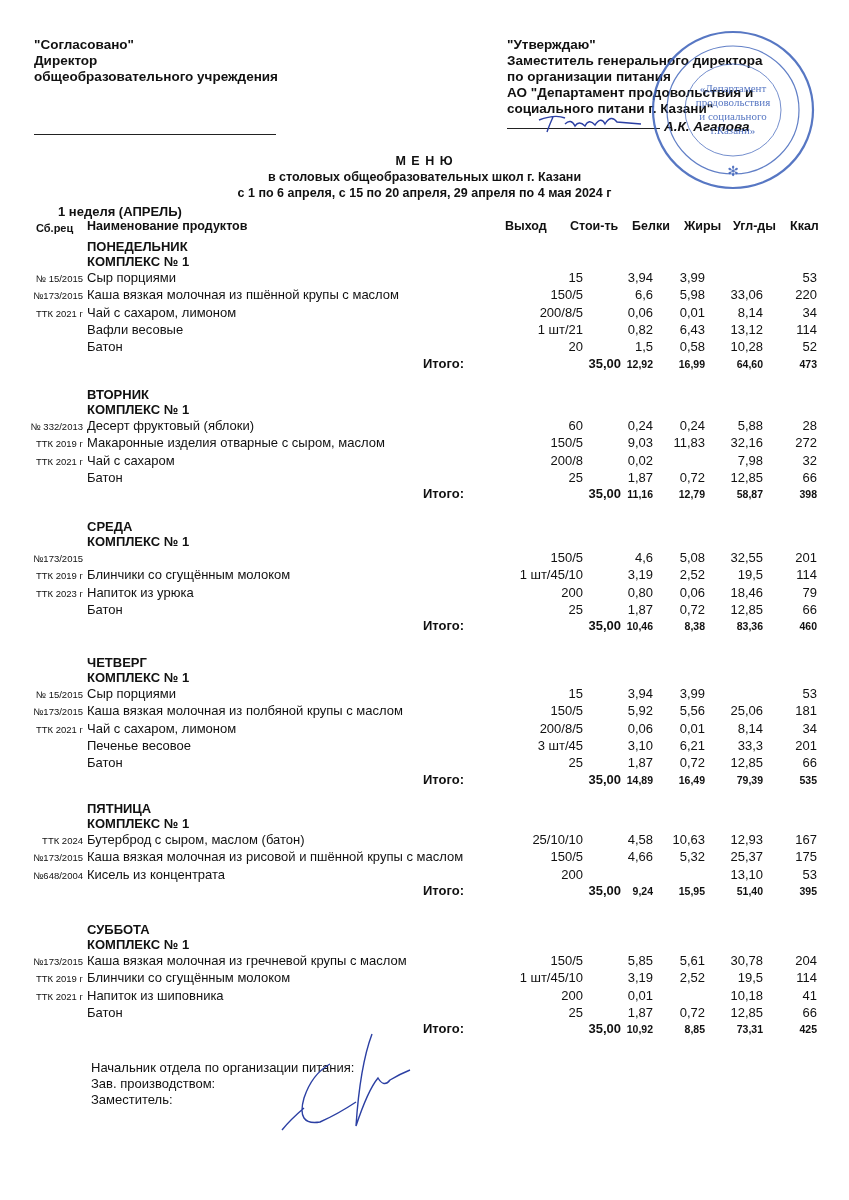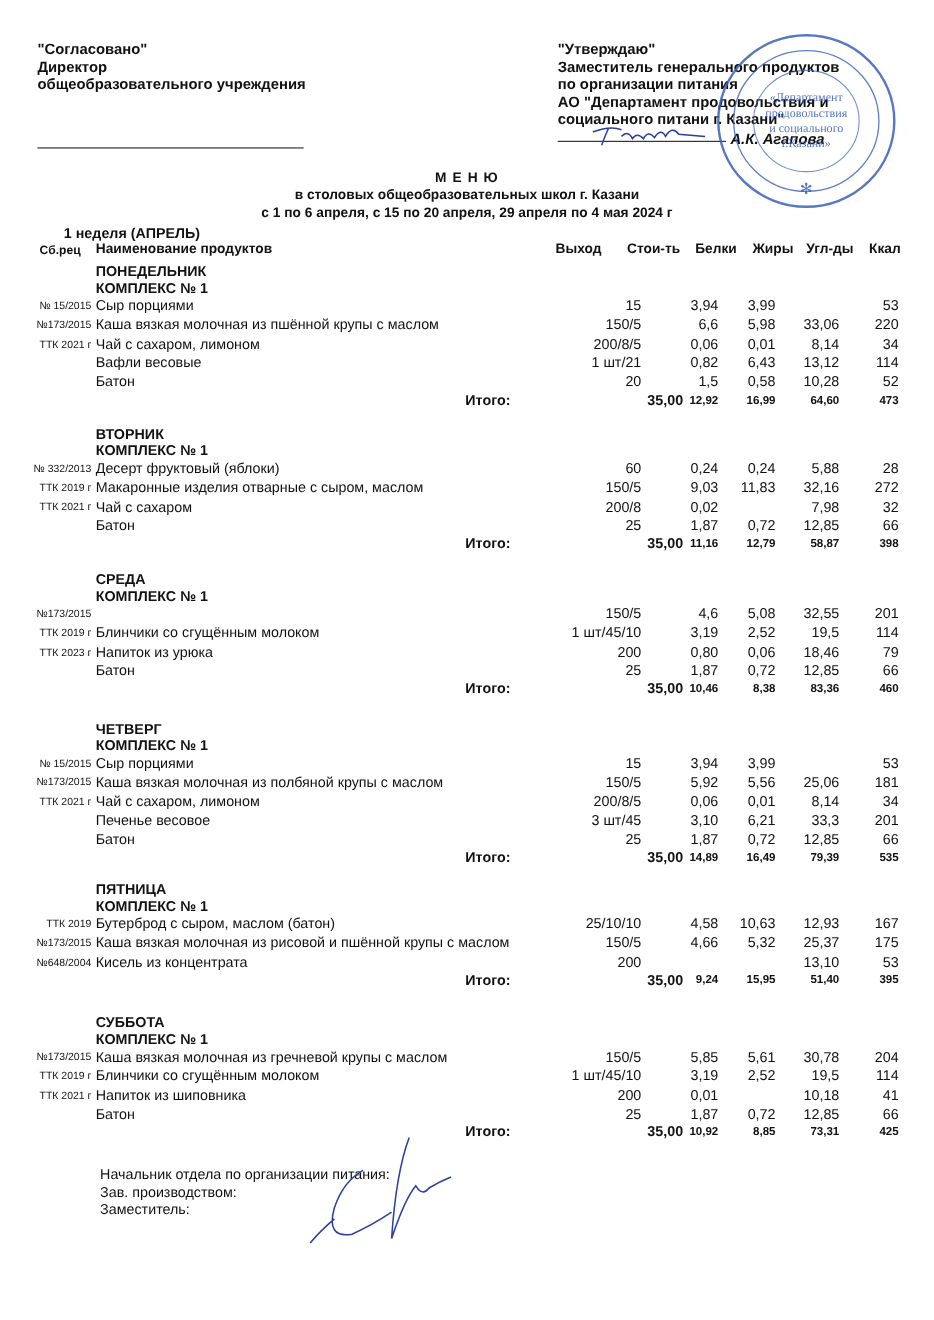--- a/index.html
+++ b/index.html
@@ -32,21 +32,21 @@
 
 <div class="abs hdr" style="left:34px; top:37px;">
   <div>"Согласовано"</div>
   <div>Директор</div>
   <div>общеобразовательного учреждения</div>
 </div>
 <div class="sigline" style="left:34px; top:134px; width:242px;"></div>
 
 <div class="abs hdr" style="left:507px; top:37px;">
   <div>"Утверждаю"</div>
-  <div>Заместитель генерального продуктов</div>
+  <div>Заместитель генерального директора</div>
   <div>по организации питания</div>
   <div>АО "Департамент продовольствия и</div>
   <div>социального питани г. Казани"</div>
 </div>
 <div class="sigline" style="left:507px; top:128px; width:153px;"></div>
 <div class="abs hdr" style="left:664px; top:119px;font-style:italic;">А.К. Агапова</div>
 
 <svg class="abs" style="left:535px; top:112px;" width="110" height="22">
   <path d="M4 8 Q20 2 30 6 M18 5 Q14 14 12 20 M30 12 Q36 6 40 14 Q44 8 50 14 Q54 6 60 13 Q66 4 70 12 Q76 2 82 10 L106 12" stroke="#2b3fa3" stroke-width="1.4" fill="none"></path>
 </svg>
@@ -284,21 +284,21 @@
         <span class="b">14,89</span>
         <span class="f">16,49</span>
         <span class="c">79,39</span>
         <span class="k">535</span>
       </div>
     </div>
     <div>
       <div class="abs day" style="left: 87px; top: 801px;">ПЯТНИЦА</div>
       <div class="abs day" style="left: 87px; top: 816px;">КОМПЛЕКС № 1</div>
       <div class="row" style="top: 832px;">
-        <span class="rec">ТТК 2019</span>
+        <span class="rec">ТТК 2024</span>
         <span class="name">Бутерброд с сыром, маслом (батон)</span>
         <span class="yield">25/10/10</span>
         <span class="b">4,58</span>
         <span class="f">10,63</span>
         <span class="c">12,93</span>
         <span class="k">167</span>
       </div>
       <div class="row" style="top: 849.3px;">
         <span class="rec">№173/2015</span>
         <span class="name">Каша вязкая молочная из рисовой и пшённой крупы с маслом</span>

